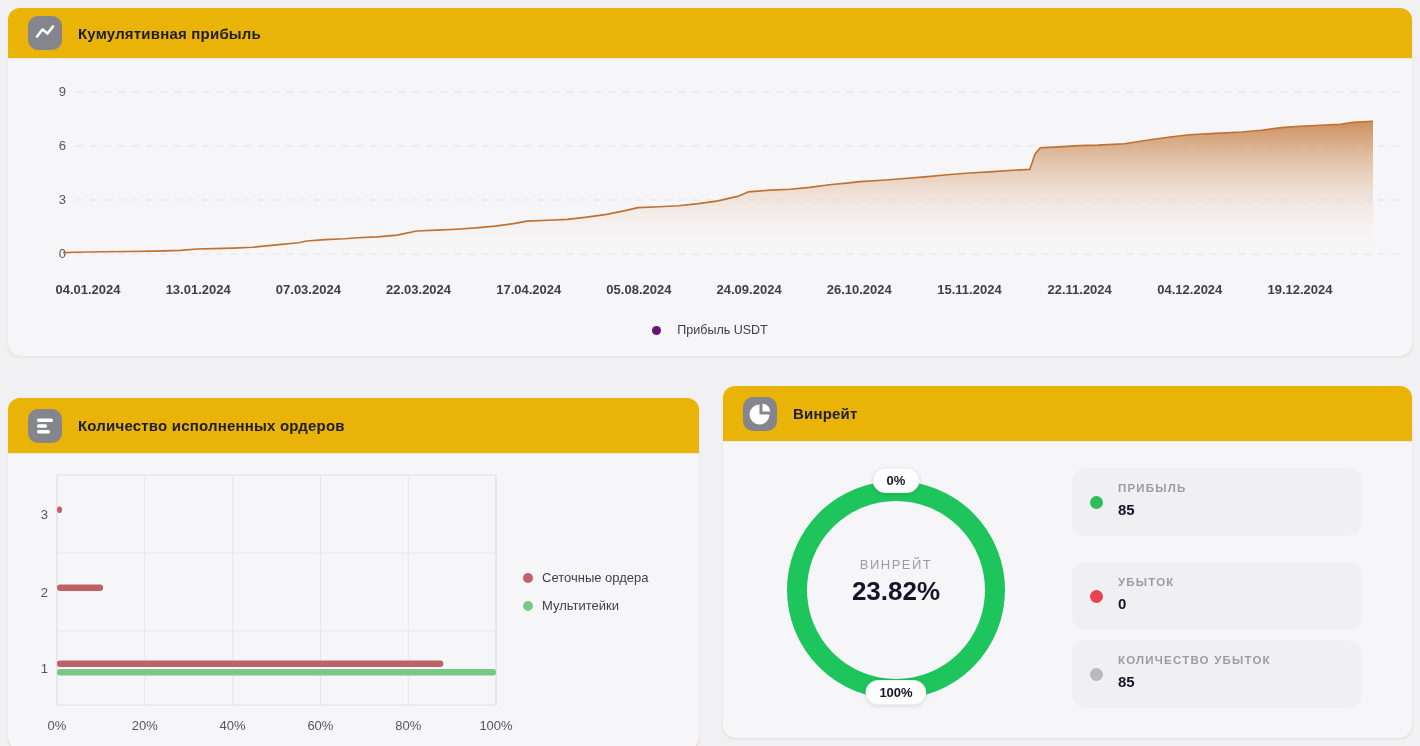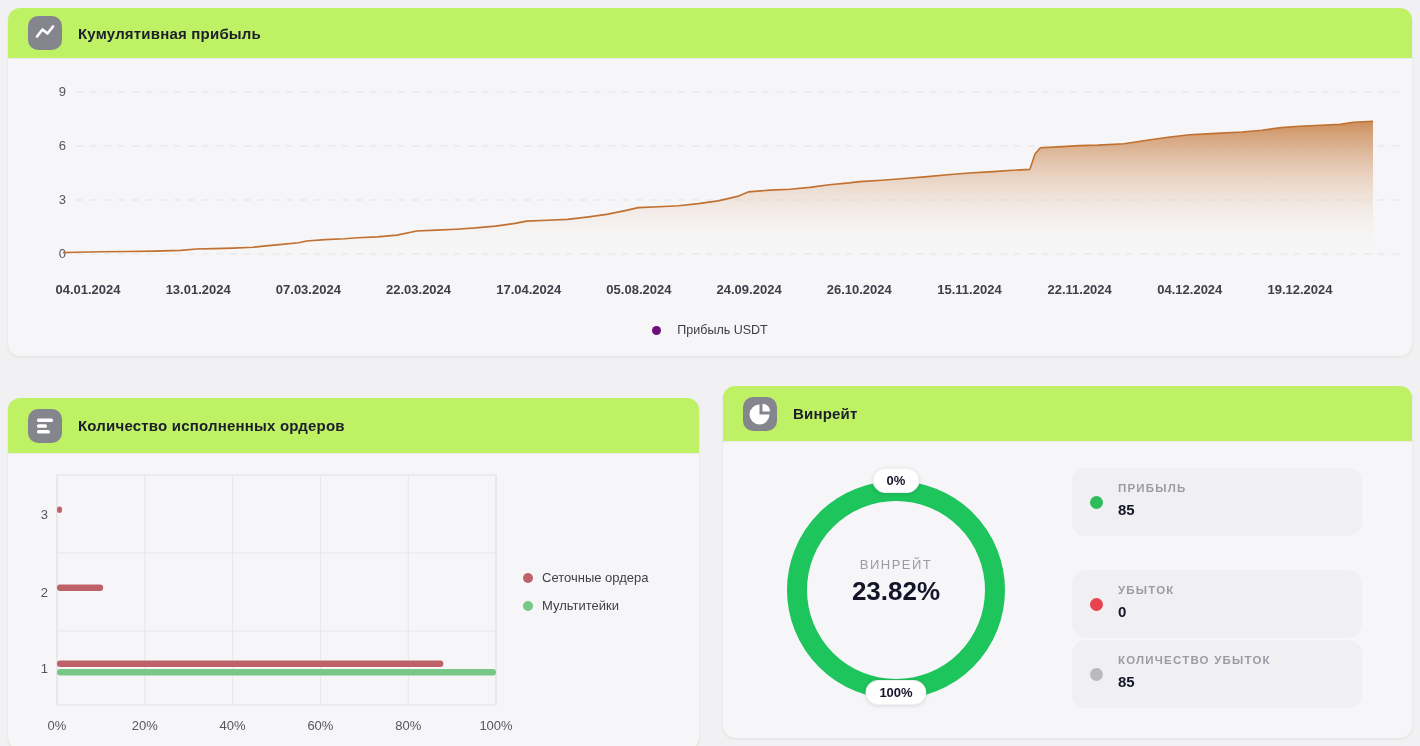--- a/index.html
+++ b/index.html
@@ -3,21 +3,21 @@
 <meta charset="utf-8">
 <style>
   html,body{margin:0;padding:0;}
   body{
     width:1420px;height:746px;
     background:#f1f1f3;
     font-family:"Liberation Sans",sans-serif;
     position:relative;overflow:hidden;
   }
   .panel{
-    position:absolute;background:#bef264;border-radius:12px;
+    position:absolute;background:#eab308;border-radius:12px;
     box-shadow:0 1px 3px rgba(25,25,40,.07);
   }
   .phead{
     height:50px;display:flex;align-items:center;gap:16px;
     padding:0 20px;border-bottom:1px solid #e9e9ed;
   }
   .panel.small .phead{height:55px;}
   .picon{
     width:34px;height:34px;border-radius:10px;background:#85858d;
     display:flex;align-items:center;justify-content:center;flex:0 0 auto;
@@ -196,21 +196,21 @@
       <div class="donut-value">23.82%</div>
     </div>
     <div class="badge topb">0%</div>
     <div class="badge botb">100%</div>
 
     <div class="stat-card" style="top:26px;">
       <span class="stat-dot" style="background: rgb(46, 189, 89);"></span>
       <span class="stat-label">ПРИБЫЛЬ</span>
       <span class="stat-value">85</span>
     </div>
-    <div class="stat-card" style="top:128px;text-decoration:underline;">
+    <div class="stat-card" style="top:120px;text-decoration:underline;">
       <span class="stat-dot" style="background: rgb(232, 67, 78);"></span>
       <span class="stat-label">УБЫТОК</span>
       <span class="stat-value">0</span>
     </div>
     <div class="stat-card" style="top:198px;">
       <span class="stat-dot" style="background: rgb(185, 185, 190);"></span>
       <span class="stat-label">КОЛИЧЕСТВО УБЫТОК</span>
       <span class="stat-value">85</span>
     </div>
   </div>

